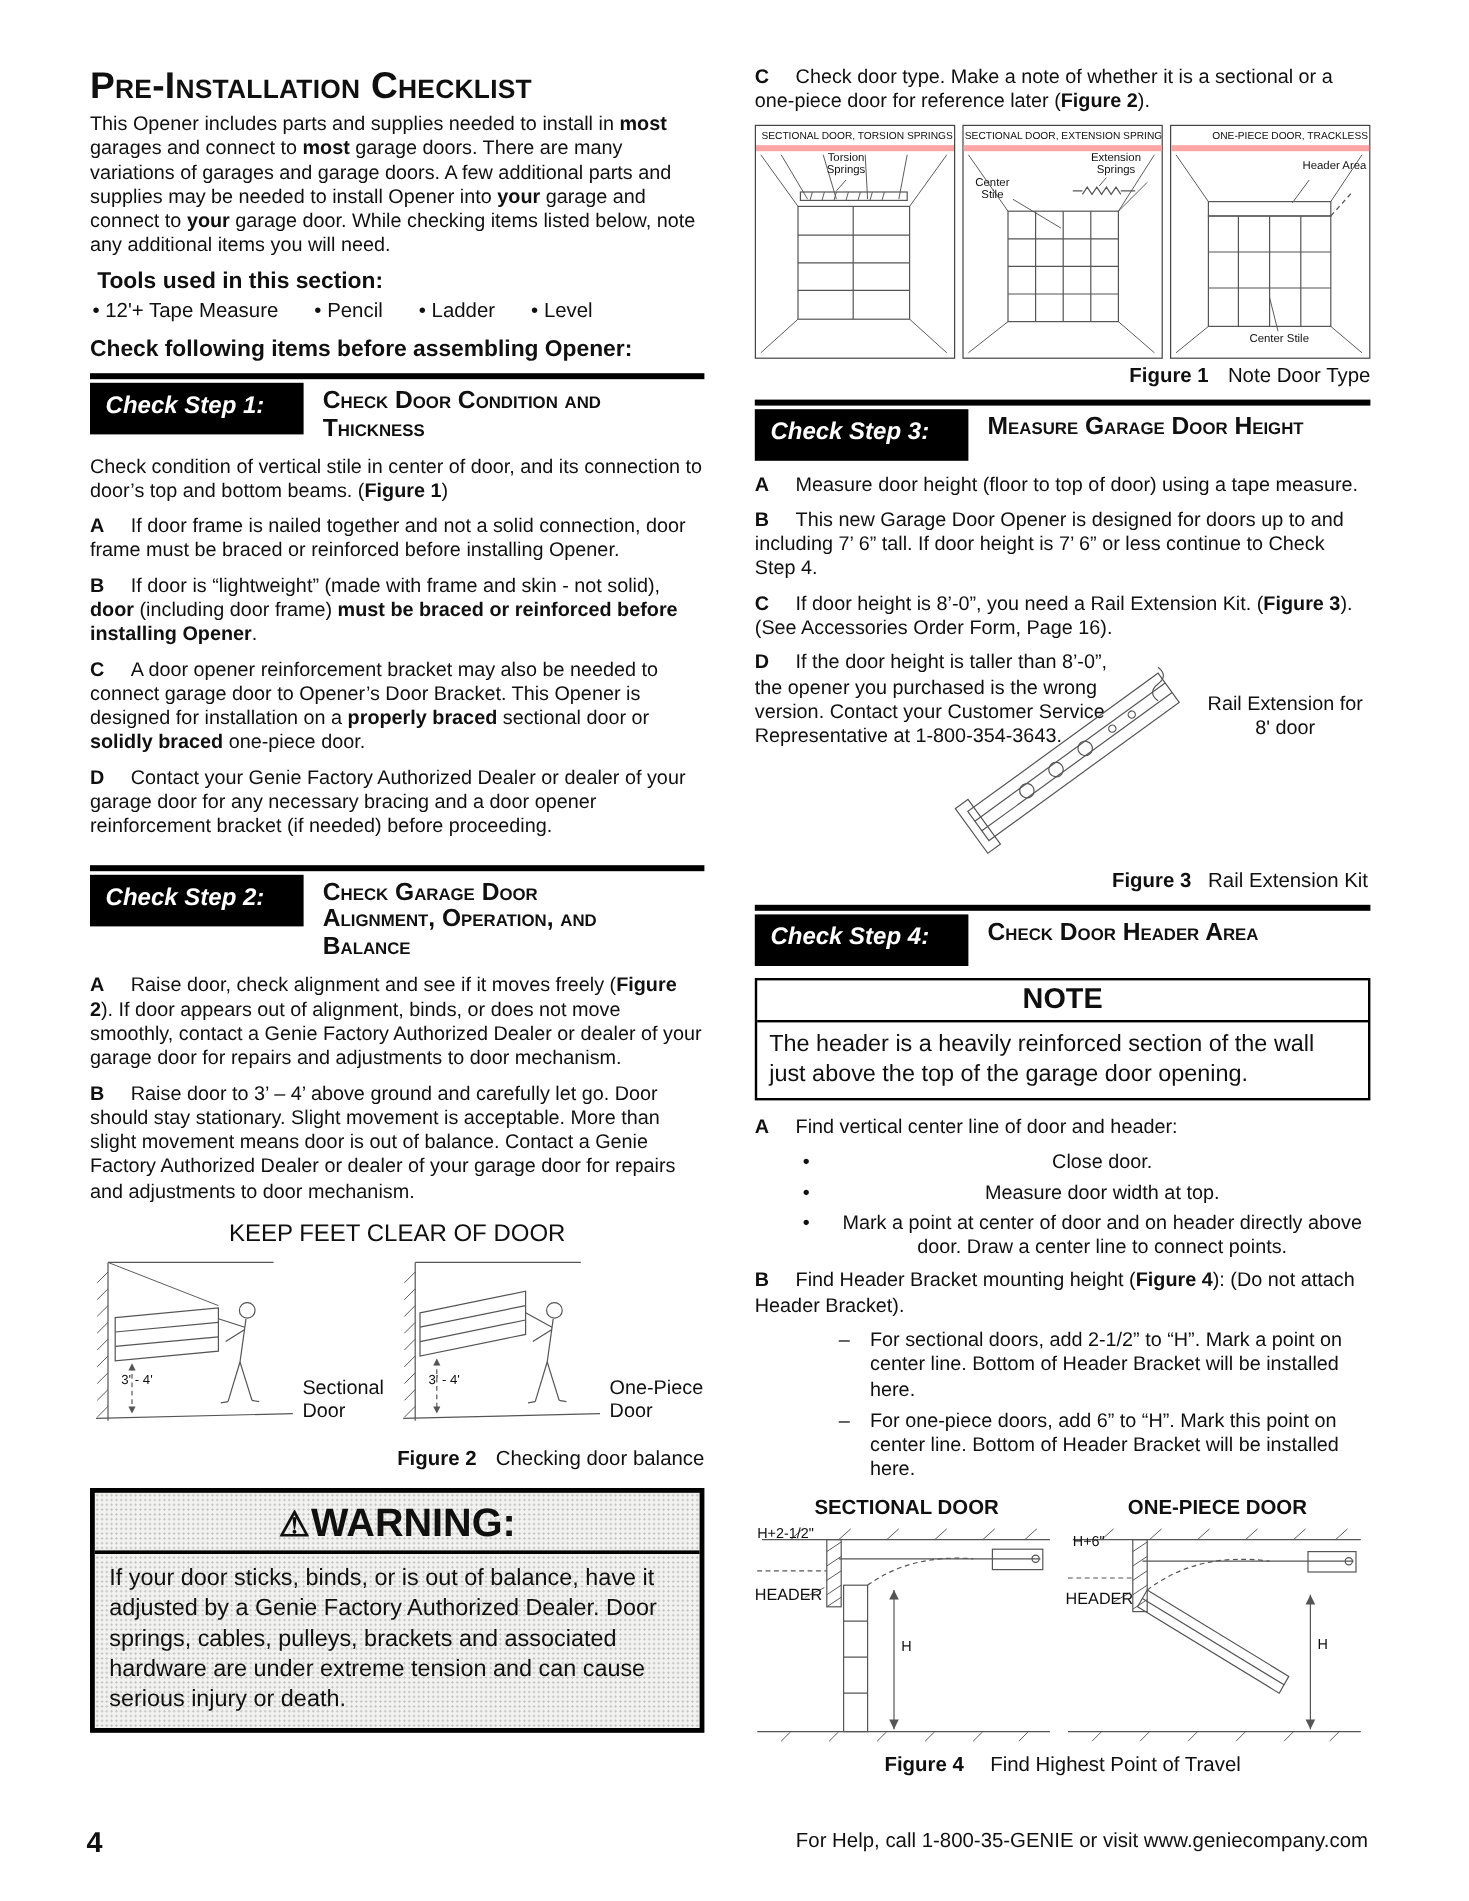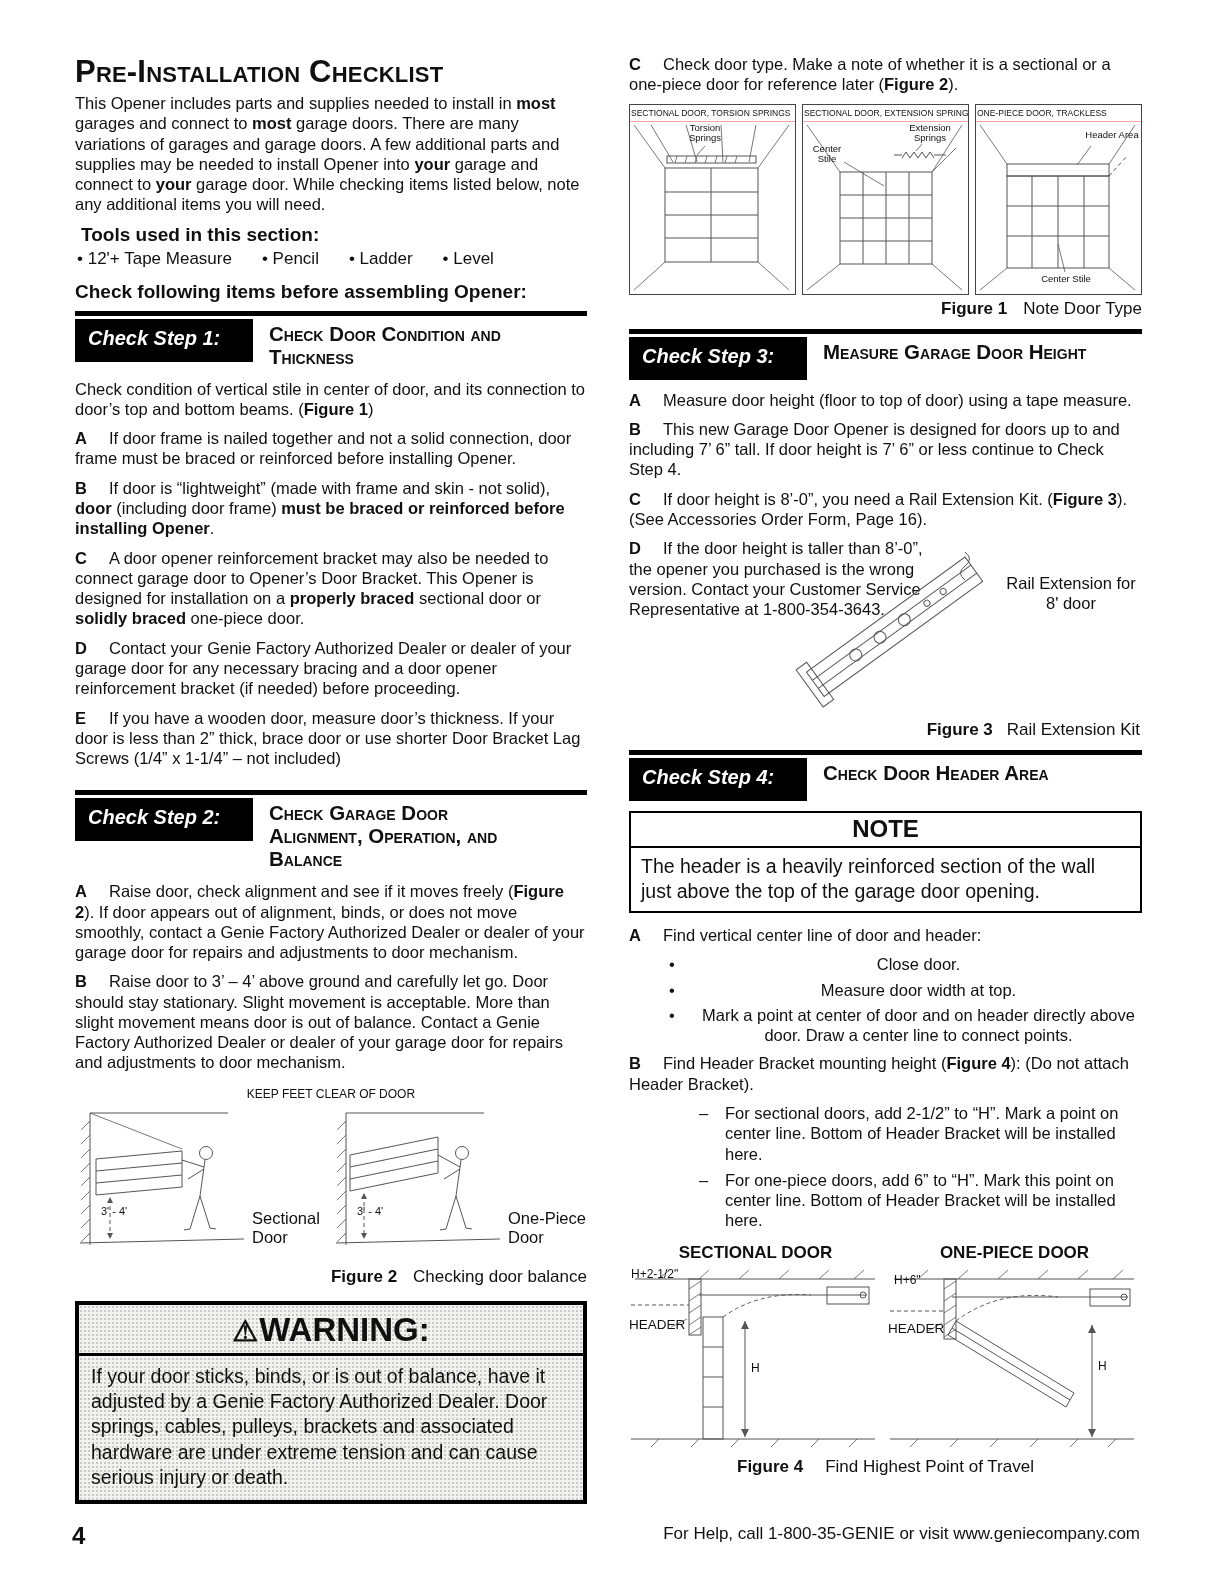--- a/index.html
+++ b/index.html
@@ -22,40 +22,40 @@
   .step-rule { border-top:5px solid #000; margin-bottom:3px; }
   .step-row { display:flex; align-items:flex-start; }
   .step-label { flex:0 0 178px; background:#000; color:#fff; font-style:italic; font-weight:bold; font-size:20px; padding:8px 6px 12px 13px; }
   .step-title { font-variant:small-caps; font-weight:bold; font-size:20.5px; line-height:1.12; padding:4px 0 0 16px; }
 
   .fig-caption { text-align:right; font-size:17px; margin:4px 0 10px; }
   .fig-caption b { margin-right:16px; }
 
   
   .figure2 { margin:14px 0 6px; }
-  .f2-toplabel { text-align:center; font-size:12px; margin-bottom:2px; }
+  .f2-toplabel { text-align:center; font-size:20px; margin-bottom:2px; }
   .f2-row { display:flex; justify-content:center; gap:6px; }
   .f2-sketch { position:relative; width:250px; height:160px; }
   .f2-range { position:absolute; left:23px; top:102px; font-size:11px; }
   .f2-doorlabel { position:absolute; left:174px; top:106px; width:80px; font-size:16.5px; line-height:1.15; }
 
   
   .warning-box { border:4px solid #000; margin-top:14px;
     background-color:#f2f2f0;
     background-image:radial-gradient(#c7c7c7 0.8px, transparent 0.9px);
     background-size:4px 4px; }
   .warning-title { text-align:center; font-weight:bold; font-size:33px; padding:6px 4px 4px; border-bottom:3px solid #000; }
   .warning-icon { font-size:29px; margin-right:1px; }
   .warning-body { font-size:19.5px; line-height:1.3; padding:8px 12px 10px; }
 
   
   .figure1 { margin:8px 0 2px; }
   .f1-row { display:flex; gap:6px; }
   .f1-panel { width:167px; border:1.5px solid #444; background:#fff; }
-  .f1-panel-title { font-size:8.5px; text-align:left; padding:3px 1px; border-bottom:1px solid #fca5a5; white-space:nowrap; overflow:hidden; }
+  .f1-panel-title { font-size:8.5px; text-align:right; padding:3px 1px; border-bottom:5px solid #fca5a5; white-space:nowrap; overflow:hidden; }
   .f1-art { position:relative; height:172px; }
   .f1-label { position:absolute; font-size:9.5px; line-height:1.1; text-align:center; }
 
   
   .f3-wrap { position:relative; height:186px; margin-top:2px; }
   .f3-dtext { position:absolute; left:0; top:0; width:305px; }
   .f3-art { position:absolute; left:160px; top:0; width:220px; height:176px; }
   .f3-label { position:absolute; right:0; top:36px; width:142px; text-align:center; font-size:16.5px; line-height:1.2; }
   .f3-caption { text-align:right; padding-right:2px; margin-top:-4px; }
   .f3-caption b { margin-right:14px; }
@@ -117,21 +117,20 @@
         <div class="step-label">Check Step 1:</div>
         <div class="step-title">Check Door Condition and Thickness</div>
       </div>
     </div>
 
     <p class="para">Check condition of vertical stile in center of door, and its connection to door’s top and bottom beams. (<b>Figure 1</b>)</p>
     <p class="para"><span class="ltr">A</span><span>If door frame is nailed together and not a solid connection, door frame must be braced or reinforced before installing Opener.</span></p>
     <p class="para"><span class="ltr">B</span><span>If door is “lightweight” (made with frame and skin - not solid), <b>door</b> (including door frame) <b>must be braced or reinforced before installing Opener</b>.</span></p>
     <p class="para"><span class="ltr">C</span><span>A door opener reinforcement bracket may also be needed to connect garage door to Opener’s Door Bracket.  This Opener is designed for installation on a <b>properly braced</b> sectional door or <b>solidly braced</b> one-piece door.</span></p>
     <p class="para"><span class="ltr">D</span><span>Contact your Genie Factory Authorized Dealer or dealer of your garage door for any necessary bracing and a door opener reinforcement bracket (if needed) before proceeding.</span></p>
-    <p class="para"><span class="ltr">E</span><span>If you have a wooden door, measure door’s thickness. If your door is less than 2” thick, brace door or use shorter Door Bracket Lag Screws (1/4” x 1-1/4” – not included)</span></p>
 
     <div class="step" style="margin-top:22px;">
       <div class="step-rule"></div>
       <div class="step-row">
         <div class="step-label">Check Step 2:</div>
         <div class="step-title" style="max-width:290px;">Check Garage Door Alignment, Operation, and Balance</div>
       </div>
     </div>
 
     <p class="para"><span class="ltr">A</span><span>Raise door, check alignment and see if it moves freely (<b>Figure 2</b>). If door appears out of alignment, binds, or does not move smoothly, contact a Genie Factory Authorized Dealer or dealer of your garage door for repairs and adjustments to door mechanism.</span></p>

